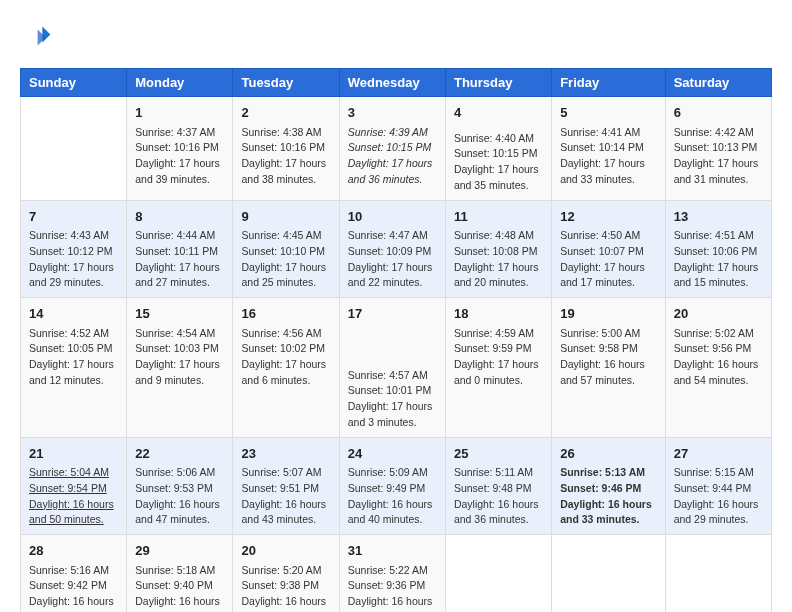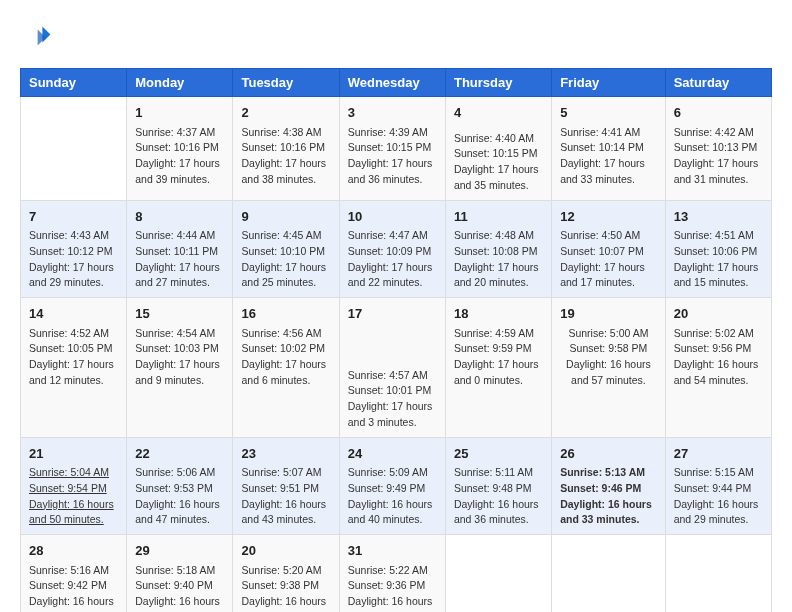--- a/index.html
+++ b/index.html
@@ -129,21 +129,21 @@
         </td>
         <td>
           <span class="day-number">2</span>
           <div class="cell-content" style="white-space: pre-line;">Sunrise: 4:38 AM
 Sunset: 10:16 PM
 Daylight: 17 hours
 and 38 minutes.</div>
         </td>
         <td>
           <span class="day-number">3</span>
-          <div class="cell-content" style="white-space: pre-line;">Sunrise: 4:39 AM
+          <div class="cell-content" style="white-space: pre-line; font-style: italic;">Sunrise: 4:39 AM
 Sunset: 10:15 PM
 Daylight: 17 hours
 and 36 minutes.</div>
         </td>
         <td>
           <span class="day-number">4</span>
           <div class="cell-content" style="white-space: pre-line; margin-top: 8px;">Sunrise: 4:40 AM
 Sunset: 10:15 PM
 Daylight: 17 hours
 and 35 minutes.</div>
@@ -245,21 +245,21 @@
         </td>
         <td>
           <span class="day-number">18</span>
           <div class="cell-content" style="white-space: pre-line;">Sunrise: 4:59 AM
 Sunset: 9:59 PM
 Daylight: 17 hours
 and 0 minutes.</div>
         </td>
         <td>
           <span class="day-number">19</span>
-          <div class="cell-content" style="white-space: pre-line; text-align: center;">Sunrise: 5:00 AM
+          <div class="cell-content" style="white-space: pre-line;">Sunrise: 5:00 AM
 Sunset: 9:58 PM
 Daylight: 16 hours
 and 57 minutes.</div>
         </td>
         <td>
           <span class="day-number">20</span>
           <div class="cell-content" style="white-space: pre-line;">Sunrise: 5:02 AM
 Sunset: 9:56 PM
 Daylight: 16 hours
 and 54 minutes.</div>

